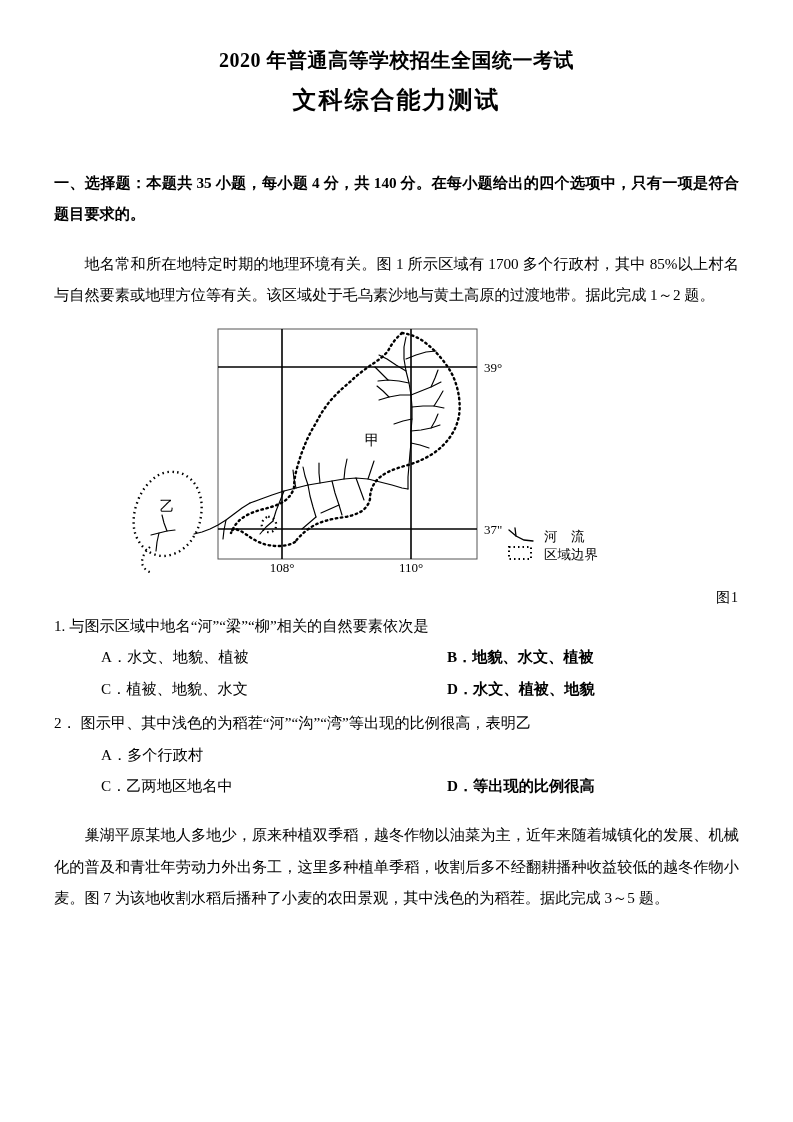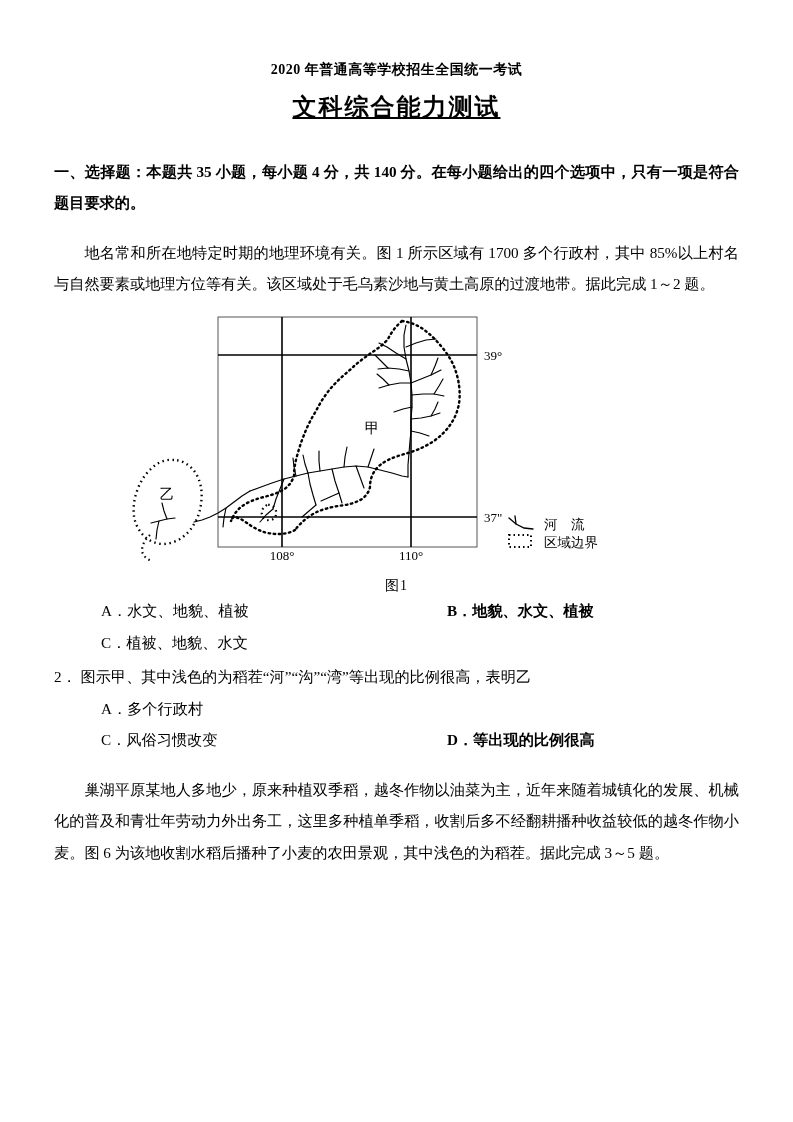--- a/index.html
+++ b/index.html
@@ -20,42 +20,41 @@
     left: 0; top: 0;
     width: 793px;
     height: 1122px;
     box-sizing: border-box;
     padding: 0 54px;
   }
 
   
   .title-main {
     text-align: center;
-    font-size: 14px;
+    font-size: 20px;
     font-weight: bold;
     letter-spacing: 0.5px;
-    margin-top: 62px;
+    margin-top: 48px;
     line-height: 1.2;
   }
   .title-sub {
     text-align: center;
     font-size: 24px;
     font-weight: bold;
     letter-spacing: 2px;
     margin-top: 14px;
     line-height: 1.2;
-    text-decoration: underline;
   }
 
   
   .section-head {
     font-size: 15.2px;
     font-weight: bold;
     line-height: 2.07;
-    margin-top: 34px;
+    margin-top: 52px;
     text-align: justify;
     text-justify: inter-ideograph;
   }
   .para {
     font-size: 15.2px;
     line-height: 2.07;
     text-align: justify;
     text-justify: inter-ideograph;
     text-indent: 2em;
     margin-top: 18px;
@@ -78,21 +77,21 @@
   }
   .opt.second { padding-left: 16px; font-weight: bold; }
 
   
   .figure-wrap {
     margin-top: 14px;
     position: relative;
     height: 262px;
   }
   .fig-caption {
-    text-align: center;
+    text-align: right;
     font-size: 14px;
     margin-top: 2px;
     letter-spacing: 1px;
   }
   svg { display: block; }
 </style>
 </head>
 <body>
 
 <div class="page">
@@ -214,35 +213,40 @@
         <text x="490" y="216" font-family="'Liberation Serif', serif" font-size="13.5">河　流</text>
 
         <rect x="455" y="222" width="22" height="12" fill="none" stroke="#000" stroke-width="2" stroke-dasharray="1.5,3"></rect>
         <text x="490" y="234" font-family="'Liberation Serif', serif" font-size="13.5">区域边界</text>
       </g>
     </svg>
   </div>
 
   <div class="fig-caption">图1</div>
 
+  <div class="q-stem">
+    <span>1.</span>
+    <span>与图示区域中地名“河”“梁”“柳”相关的自然要素依次是</span>
+  </div>
   <div class="opt-row">
     <span class="opt">A．水文、地貌、植被</span>
     <span class="opt second">B．地貌、水文、植被</span>
   </div>
   <div class="opt-row">
     <span class="opt">C．植被、地貌、水文</span>
+    <span class="opt second">D．水文、植被、地貌</span>
   </div>
 
   <div class="q-stem">
     <span>2．</span>
     <span>图示甲、其中浅色的为稻茬“河”“沟”“湾”等出现的比例很高，表明乙</span>
   </div>
   <div class="opt-row">
     <span class="opt">A．多个行政村</span>
   </div>
   <div class="opt-row">
-    <span class="opt">C．风俗习惯改变</span>
+    <span class="opt">C．乙两地区地名中</span>
     <span class="opt second">D．等出现的比例很高</span>
   </div>
 
-  <div class="para">巢湖平原某地人多地少，原来种植双季稻，越冬作物以油菜为主，近年来随着城镇化的发展、机械化的普及和青壮年劳动力外出务工，这里多种植单季稻，收割后多不经翻耕播种收益较低的越冬作物小麦。图 6 为该地收割水稻后播种了小麦的农田景观，其中浅色的为稻茬。据此完成 3～5 题。</div>
+  <div class="para">巢湖平原某地人多地少，原来种植双季稻，越冬作物以油菜为主，近年来随着城镇化的发展、机械化的普及和青壮年劳动力外出务工，这里多种植单季稻，收割后多不经翻耕播种收益较低的越冬作物小麦。图 7 为该地收割水稻后播种了小麦的农田景观，其中浅色的为稻茬。据此完成 3～5 题。</div>
 
 </div>
 
 </body></html>

